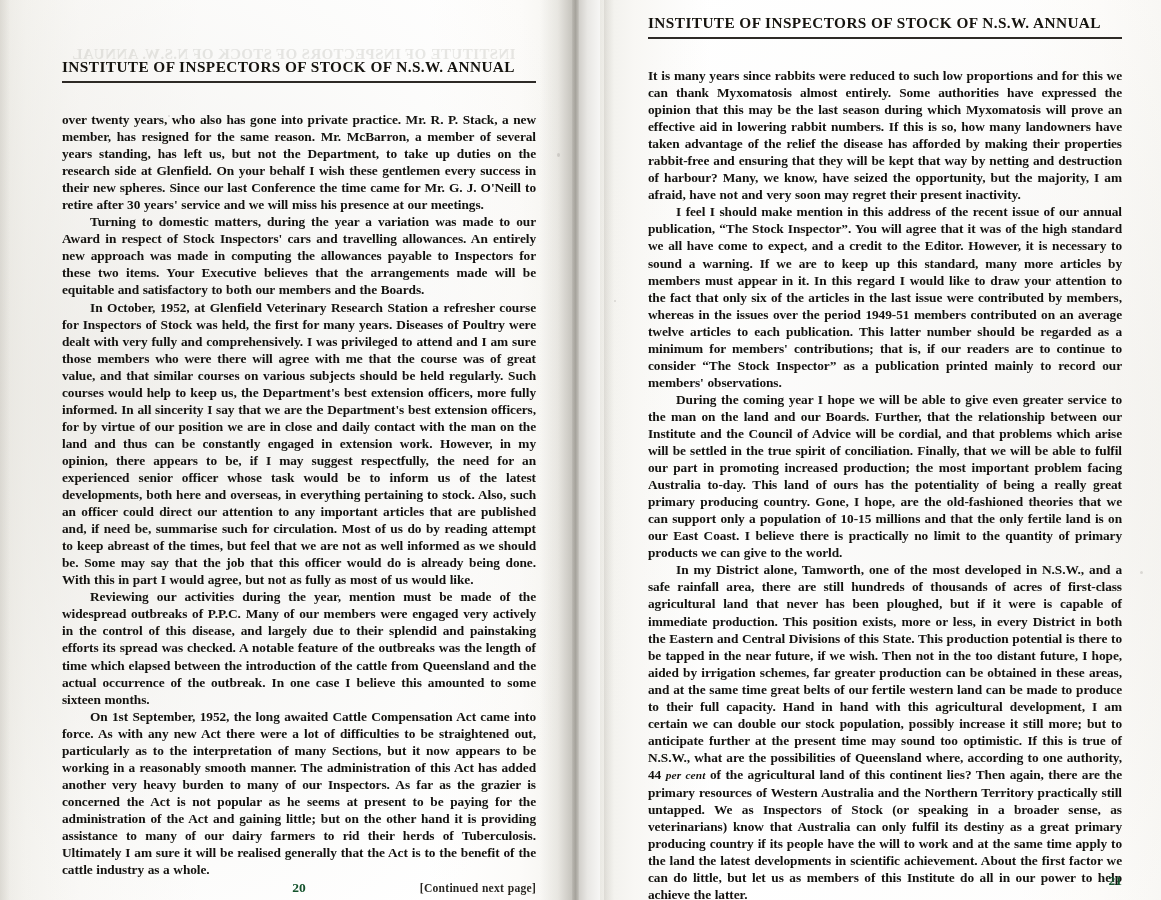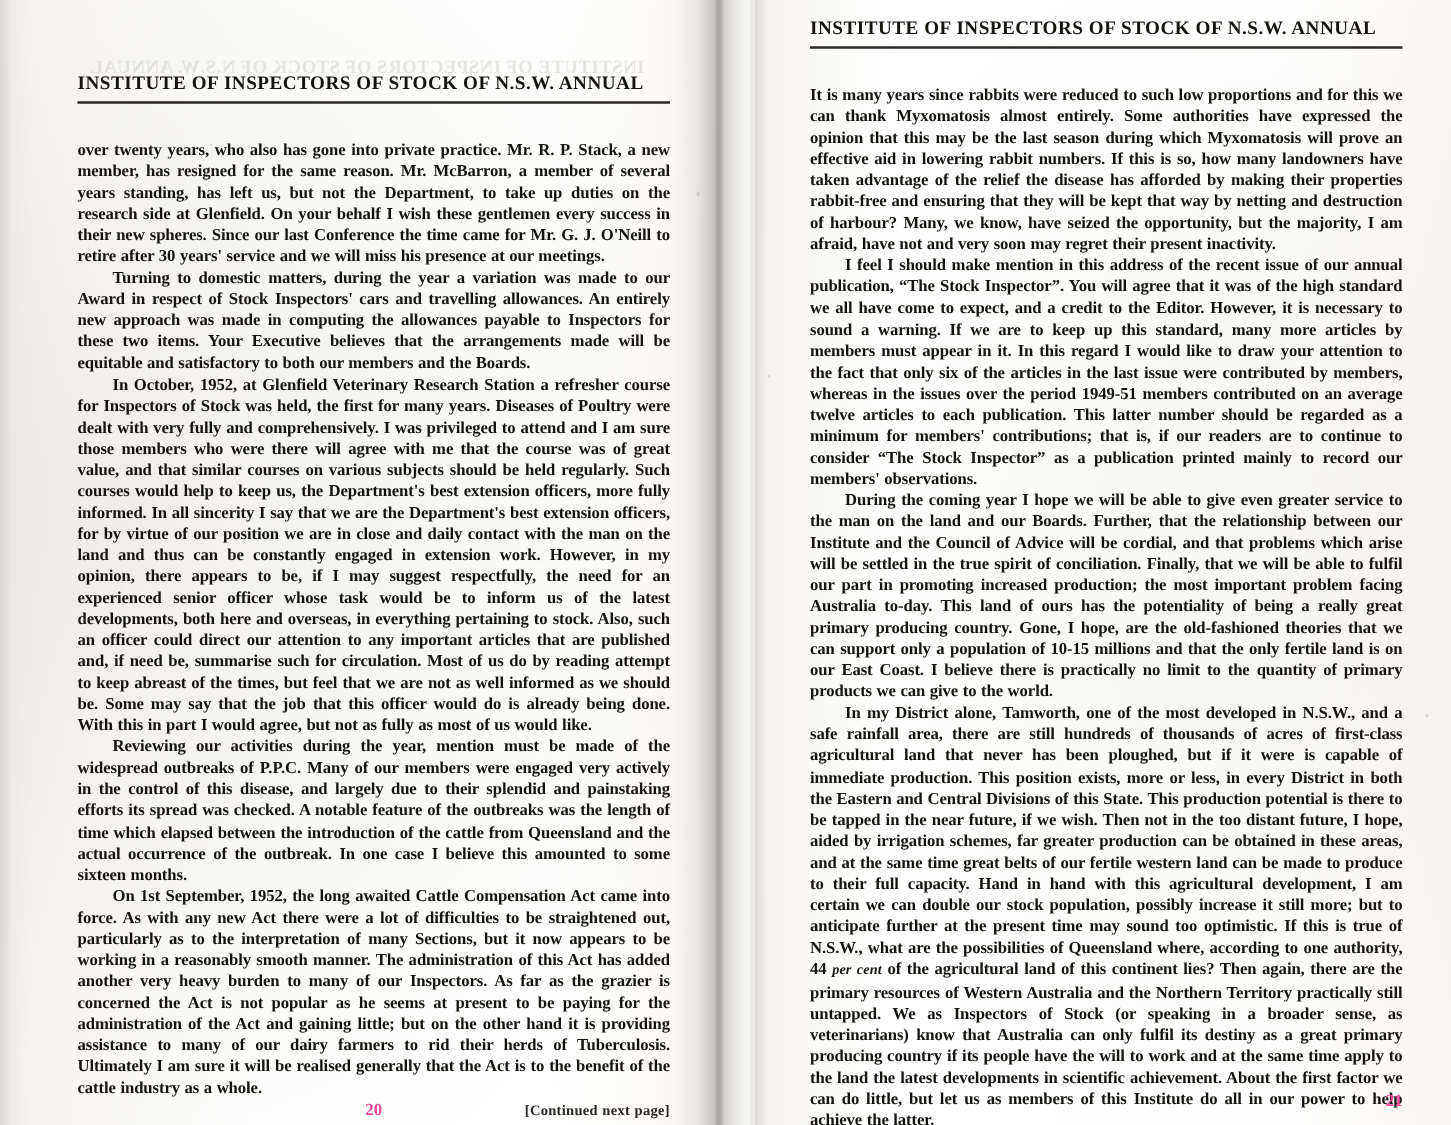--- a/index.html
+++ b/index.html
@@ -100,21 +100,21 @@
     font-size: 11.6px;
     font-weight: bold;
     letter-spacing: 0.25px;
     color: #2a2722;
   }
   .folio {
     position: absolute;
     text-align: center;
     font-size: 13.5px;
     font-weight: bold;
-    color: #ec4899;
+    color: #14532d;
     width: 100%;
   }
   .folio-left  { left: 0; top: 880px; }
   .folio-right { left: 0; top: 873px; text-align: right; }
 
   .ital { font-style: italic; font-weight: bold; font-size: 11.4px; letter-spacing: 0.1px; }
 
   
   .bleed {
     position: absolute;

